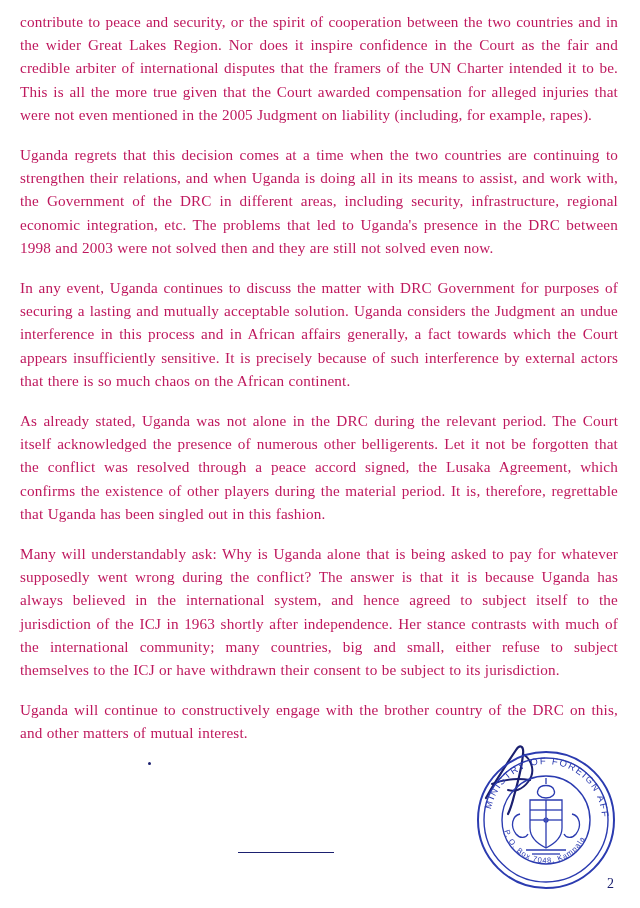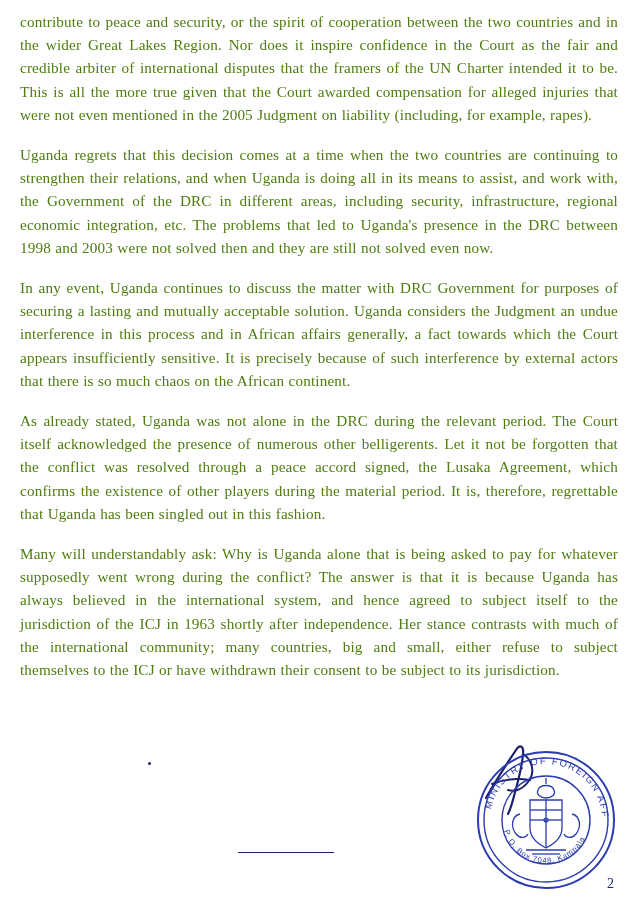--- a/index.html
+++ b/index.html
@@ -23,21 +23,21 @@
     padding: 10px 22px 0 20px;
   }
   .para {
     font-size: 15.2px;
     line-height: 23.2px;
     text-align: justify;
     text-justify: inter-word;
     margin: 0 0 17px 0;
     letter-spacing: 0.15px;
     word-spacing: 0.4px;
-    color: #4d7c0f;
+    color: #be185d;
   }
   .para:last-of-type {
     margin-bottom: 0;
   }
   .footer {
     position: absolute;
     left: 0;
     top: 740px;
     width: 640px;
     height: 168px;
@@ -99,20 +99,21 @@
 </head>
 <body>
 
 <div class="page">
 
   <p class="para">contribute to peace and security, or the spirit of cooperation between the two countries and in the wider Great Lakes Region. Nor does it inspire confidence in the Court as the fair and credible arbiter of international disputes that the framers of the UN Charter intended it to be. This is all the more true given that the Court awarded compensation for alleged injuries that were not even mentioned in the 2005 Judgment on liability (including, for example, rapes).</p>
   <p class="para">Uganda regrets that this decision comes at a time when the two countries are continuing to strengthen their relations, and when Uganda is doing all in its means to assist, and work with, the Government of the DRC in different areas, including security, infrastructure, regional economic integration, etc. The problems that led to Uganda's presence in the DRC between 1998 and 2003 were not solved then and they are still not solved even now.</p>
   <p class="para">In any event, Uganda continues to discuss the matter with DRC Government for purposes of securing a lasting and mutually acceptable solution.     Uganda considers the Judgment an undue interference in this process and in African affairs generally, a fact towards which the Court appears insufficiently sensitive. It is precisely because of such interference by external actors that there is so much chaos on the African continent.</p>
   <p class="para">As already stated, Uganda was not alone in the DRC during the relevant period. The Court itself acknowledged the presence of numerous other belligerents. Let it not be forgotten that the conflict was resolved through a peace accord signed, the Lusaka Agreement, which confirms the existence of other players during the material period. It is, therefore, regrettable that Uganda has been singled out in this fashion.</p>
   <p class="para">Many will understandably ask: Why is Uganda alone that is being asked to pay for whatever supposedly went wrong during the conflict? The answer is that it is because Uganda has always believed in the international system, and hence agreed to subject itself to the jurisdiction of the ICJ in 1963 shortly after independence. Her stance contrasts with much of the international community; many countries, big and small, either refuse to subject themselves to the ICJ or have withdrawn their consent to be subject to its jurisdiction.</p>
+  <p class="para">Uganda will continue to constructively engage with the brother country of the DRC on this, and other matters of mutual interest.</p>
 
   <div class="footer">
 
     <div class="sig-dot"></div>
     <div class="sig-rule"></div>
 
     <div class="signature-mark">
       <svg width="90" height="80" viewBox="0 0 90 80" fill="none">
         <path d="M8 58 C 18 40, 30 22, 38 10 C 42 4, 46 6, 45 14 C 44 26, 40 42, 36 56 C 34 64, 32 70, 30 74" stroke="#1b2070" stroke-width="2.2" stroke-linecap="round" fill="none"></path>
         <path d="M14 44 C 24 40, 38 38, 52 40" stroke="#1b2070" stroke-width="2" stroke-linecap="round" fill="none"></path>

